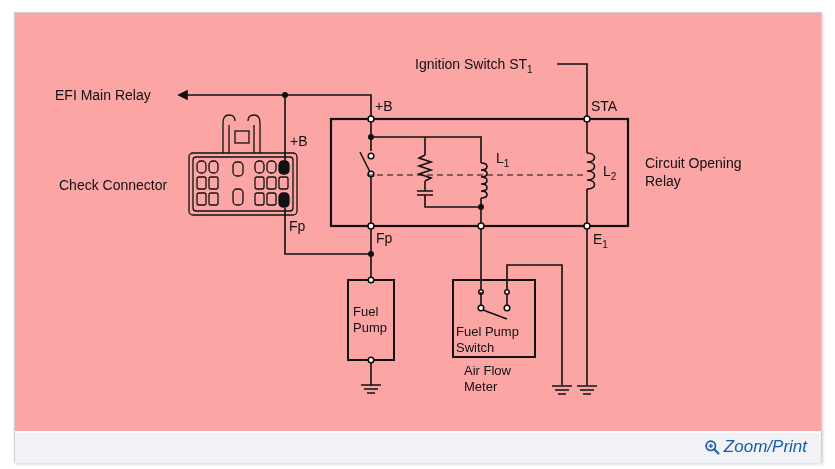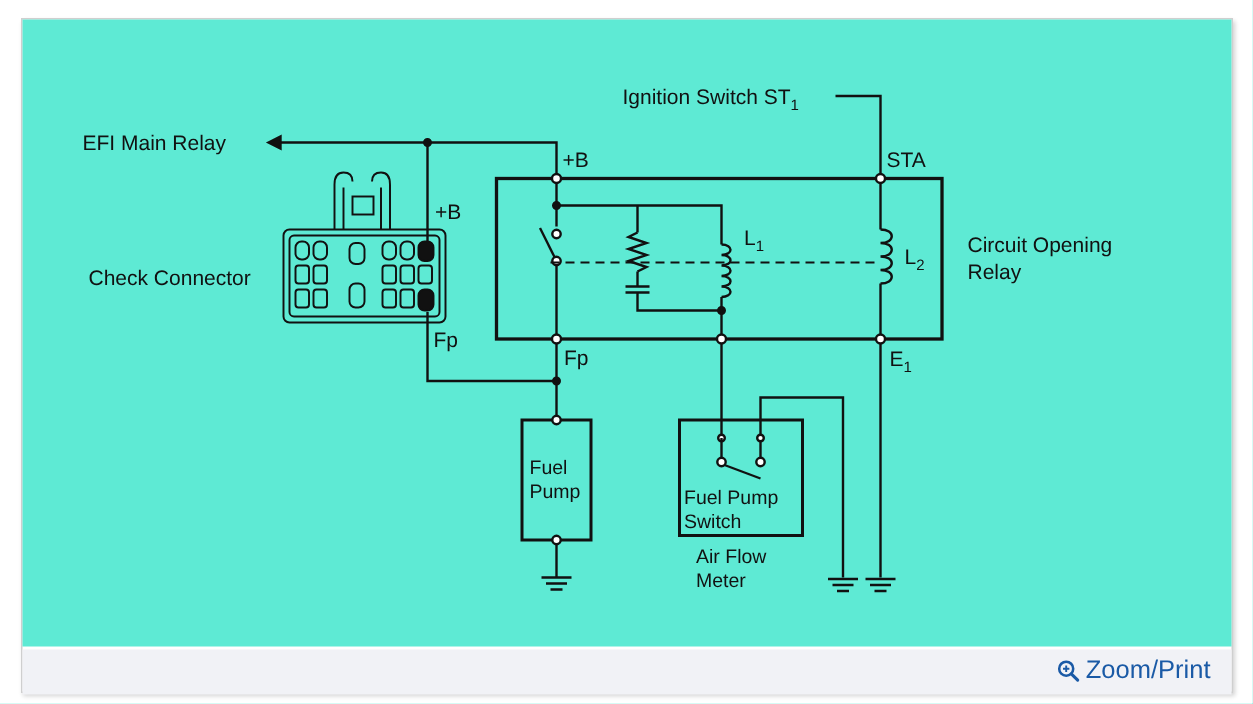--- a/index.html
+++ b/index.html
@@ -1,22 +1,22 @@
 <!DOCTYPE html>
 <html><head>
 <meta charset="utf-8">
 <style>
   html, body { margin: 0; padding: 0; background: #ffffff; }
   body { width: 835px; height: 469px; position: relative; overflow: hidden;
          font-family: "Liberation Sans", sans-serif; }
   .card { position: absolute; left: 14px; top: 12px; width: 806px; height: 448px;
           border: 1px solid #cfcfcf; box-shadow: 1px 2px 3px rgba(0,0,0,0.18);
           background: #ffffff; }
-  .figure { position: absolute; left: 0; top: 0; width: 806px; height: 418px; background: #5eead4; }
-  .footer { position: absolute; left: 0; top: 420px; width: 806px; height: 30px; background: #f1f2f6; }
+  .figure { position: absolute; left: 0; top: 0; width: 806px; height: 418px; background: #fca5a5; }
+  .footer { position: absolute; left: 0; top: 420px; width: 806px; height: 30px; background: #f1f2f6; font-style: italic; }
   .zoom-link { position: absolute; right: 14px; top: 4px; color: #1a5aa6; font-size: 17px;
                text-decoration: none; cursor: pointer; display: flex; align-items: center; gap: 3px; }
   .zoom-link svg { width: 17px; height: 17px; }
   svg text { font-family: "Liberation Sans", sans-serif; fill: #111; }
 </style>
 </head>
 <body>
 
 <div class="card">
   <div class="figure">

